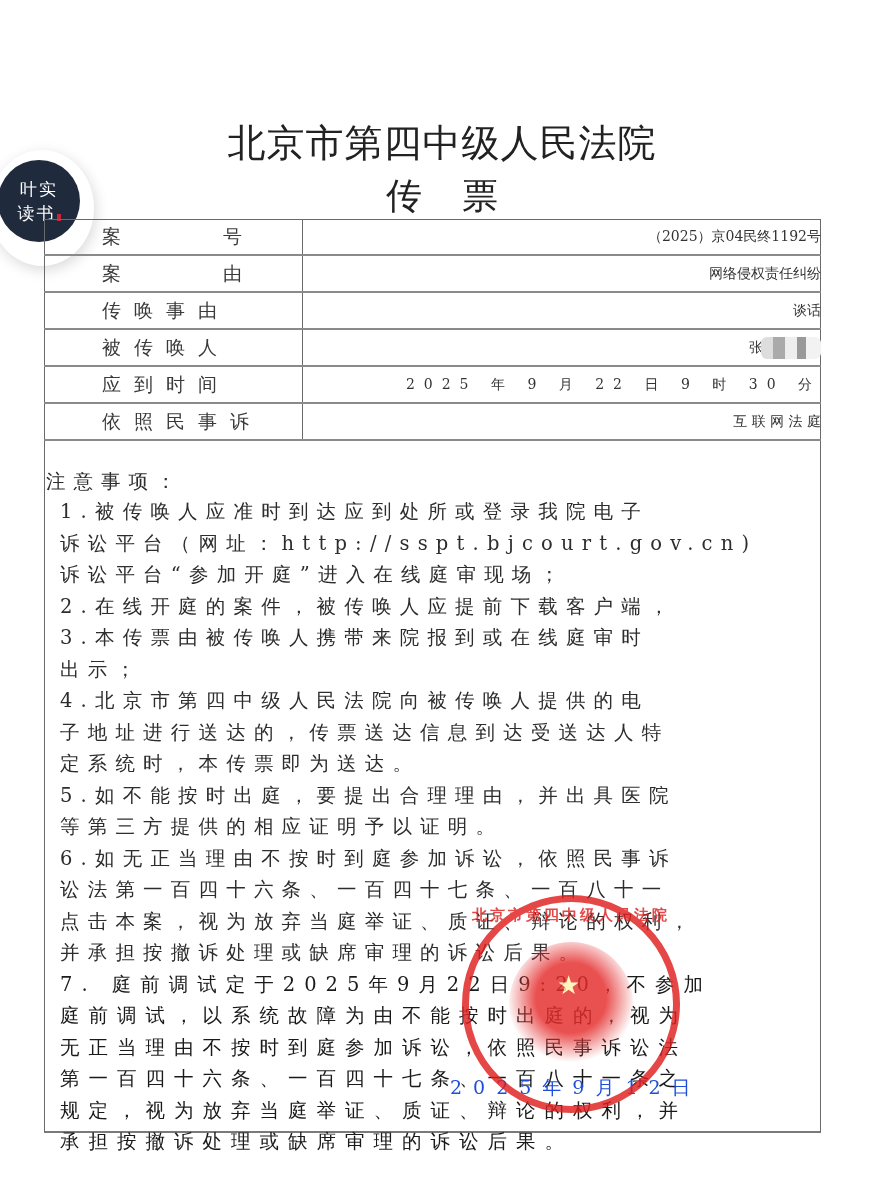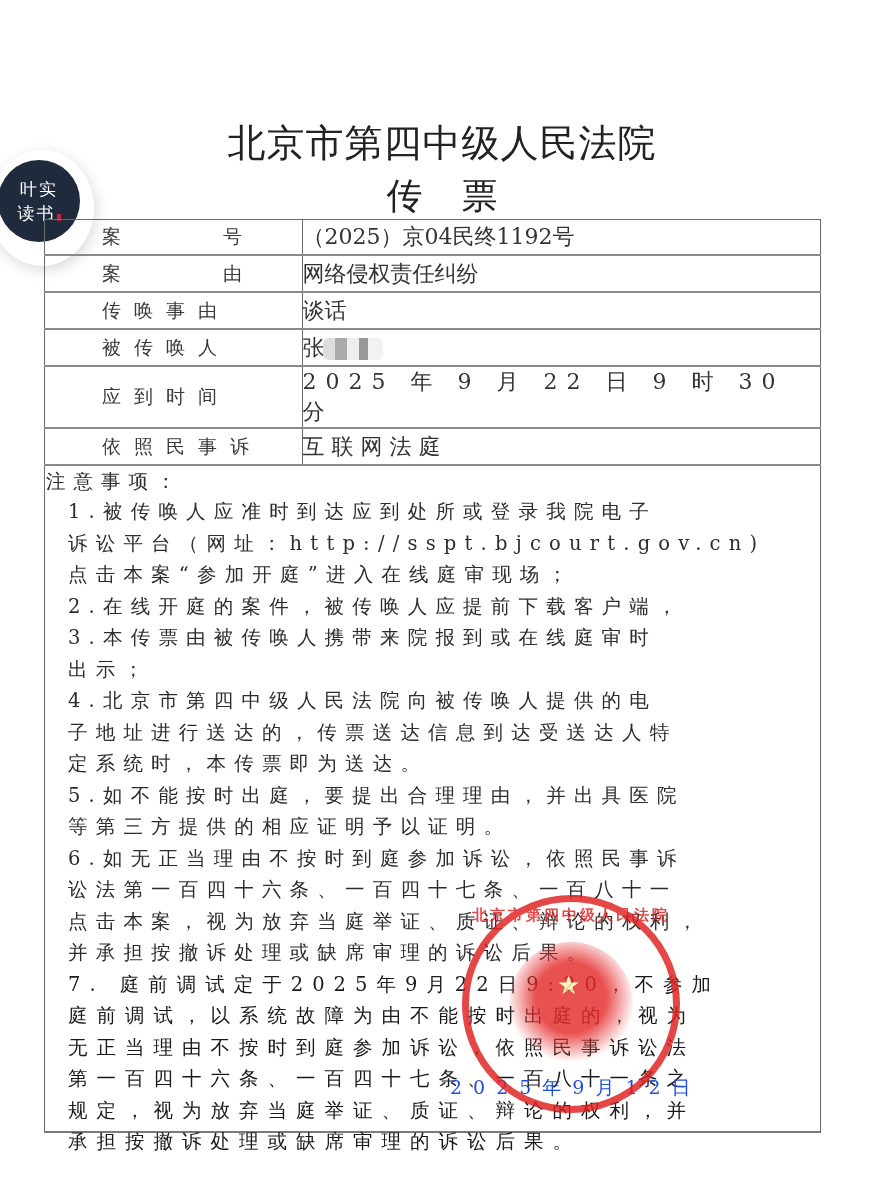--- a/index.html
+++ b/index.html
@@ -6,21 +6,21 @@
   body {
     width:884px; height:1178px; background:#ffffff; position:relative; overflow:hidden;
     font-family:"DejaVu Serif", serif; color:#2a2a2a;
   }
   .court-title {
     position:absolute; top:118px; left:0; width:884px; text-align:center;
     font-family:"DejaVu Sans", sans-serif; font-size:38px; letter-spacing:1px; color:#222;
   }
   .doc-title {
     position:absolute; top:172px; left:0; width:884px; text-align:center;
-    font-family:Liberation Serif, serif; font-size:36px; color:#222; word-spacing:30px;
+    font-family:Liberation Sans, sans-serif; font-size:36px; color:#222; word-spacing:30px;
   }
   .badge-halo {
     position:absolute; left:-10px; top:150px; width:104px; height:116px; border-radius:50%;
     background:#fff; box-shadow:2px 4px 14px rgba(0,0,0,0.15);
   }
   .badge-circle {
     position:absolute; left:-2px; top:160px; width:82px; height:82px; border-radius:50%;
     background:#1f2a3d; color:#fff; font-size:17px; line-height:24px; text-align:center;
     padding-top:17px; box-sizing:border-box; letter-spacing:2px; font-family:"DejaVu Serif", serif;
   }
@@ -33,32 +33,32 @@
     position:absolute; left:44px; top:219px; width:777px; border-collapse:collapse;
   }
   table.info td {
     border-bottom:2px solid #8a8a8a; height:35px; padding:0; font-size:19px;
   }
   table.info td.lbl {
     width:258px; border-right:1.5px solid #6a6a6a; color:#3a3a3a; letter-spacing:13px; padding-left:58px;
     box-sizing:border-box;
   }
   table.info td.lbl.split { letter-spacing:0; }
-  table.info td.val { text-align:left; color:#333; font-size:22px; }
+  table.info td.val { text-align:right; color:#333; font-size:14px; }
   .split-row { display:flex; justify-content:space-between; width:140px; }
   .spaced { letter-spacing:9px; }
   .blur {
     display:inline-block; width:60px; height:22px; vertical-align:middle; margin-left:-2px; border-radius:6px;
     background:linear-gradient(90deg,#ddd 0,#ddd 20%,#aaa 20%,#aaa 40%,#eee 40%,#eee 60%,#999 60%,#999 75%,#f2f2f2 75%);
   }
   .notes {
     position:absolute; left:46px; top:468px; width:772px; font-size:19.5px; color:#2d2d2d;
   }
   .notes .head { letter-spacing:8px; height:28px; line-height:28px; }
-  .notes .line { height:31.5px; line-height:31.5px; padding-left:22px; white-space:nowrap; letter-spacing:8.2px; }
+  .notes .line { height:31.5px; line-height:31.5px; padding-left:14px; white-space:nowrap; letter-spacing:8.2px; }
   .notes .bold .line { font-weight:normal; color:#1a1a1a; letter-spacing:9px; }
   .stamp {
     position:absolute; left:462px; top:895px; width:218px; height:218px; border-radius:50%;
     border:7px solid #e01f1f; box-sizing:border-box; opacity:0.82;
   }
   .stamp-inner {
     position:absolute; left:40px; top:40px; width:124px; height:124px; border-radius:50%;
     background:radial-gradient(circle at 50% 45%, #e52a2a 0, #e52a2a 38%, rgba(230,60,60,0.5) 55%, rgba(255,255,255,0) 70%);
   }
   .stamp-star { position:absolute; color:#fff2b0; font-size:26px; left:48px; top:28px; }
@@ -122,21 +122,21 @@
     <td class="lbl">依照民事诉</td>
     <td class="val">互 联 网 法 庭</td>
   </tr>
 </tbody>
   </table>
 
 <div class="notes">
   <div class="head">注意事项：</div>
   <div class="line">1.被传唤人应准时到达应到处所或登录我院电子</div>
   <div class="line">诉讼平台（网址：http://sspt.bjcourt.gov.cn)</div>
-  <div class="line">点击本案“参加开庭”进入在线庭审现场；</div>
+  <div class="line">诉讼平台“参加开庭”进入在线庭审现场；</div>
   <div class="line">2.在线开庭的案件，被传唤人应提前下载客户端，</div>
   <div class="line">3.本传票由被传唤人携带来院报到或在线庭审时</div>
   <div class="line">出示；</div>
   <div class="line">4.北京市第四中级人民法院向被传唤人提供的电</div>
   <div class="line">子地址进行送达的，传票送达信息到达受送达人特</div>
   <div class="line">定系统时，本传票即为送达。</div>
   <div class="line">5.如不能按时出庭，要提出合理理由，并出具医院</div>
   <div class="line">等第三方提供的相应证明予以证明。</div>
   <div class="line">6.如无正当理由不按时到庭参加诉讼，依照民事诉</div>
   <div class="line">讼法第一百四十六条、一百四十七条、一百八十一</div>

